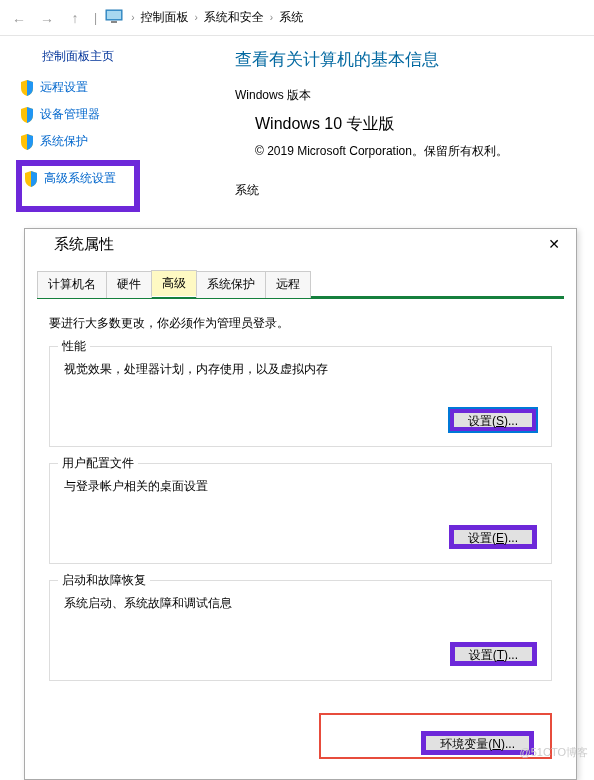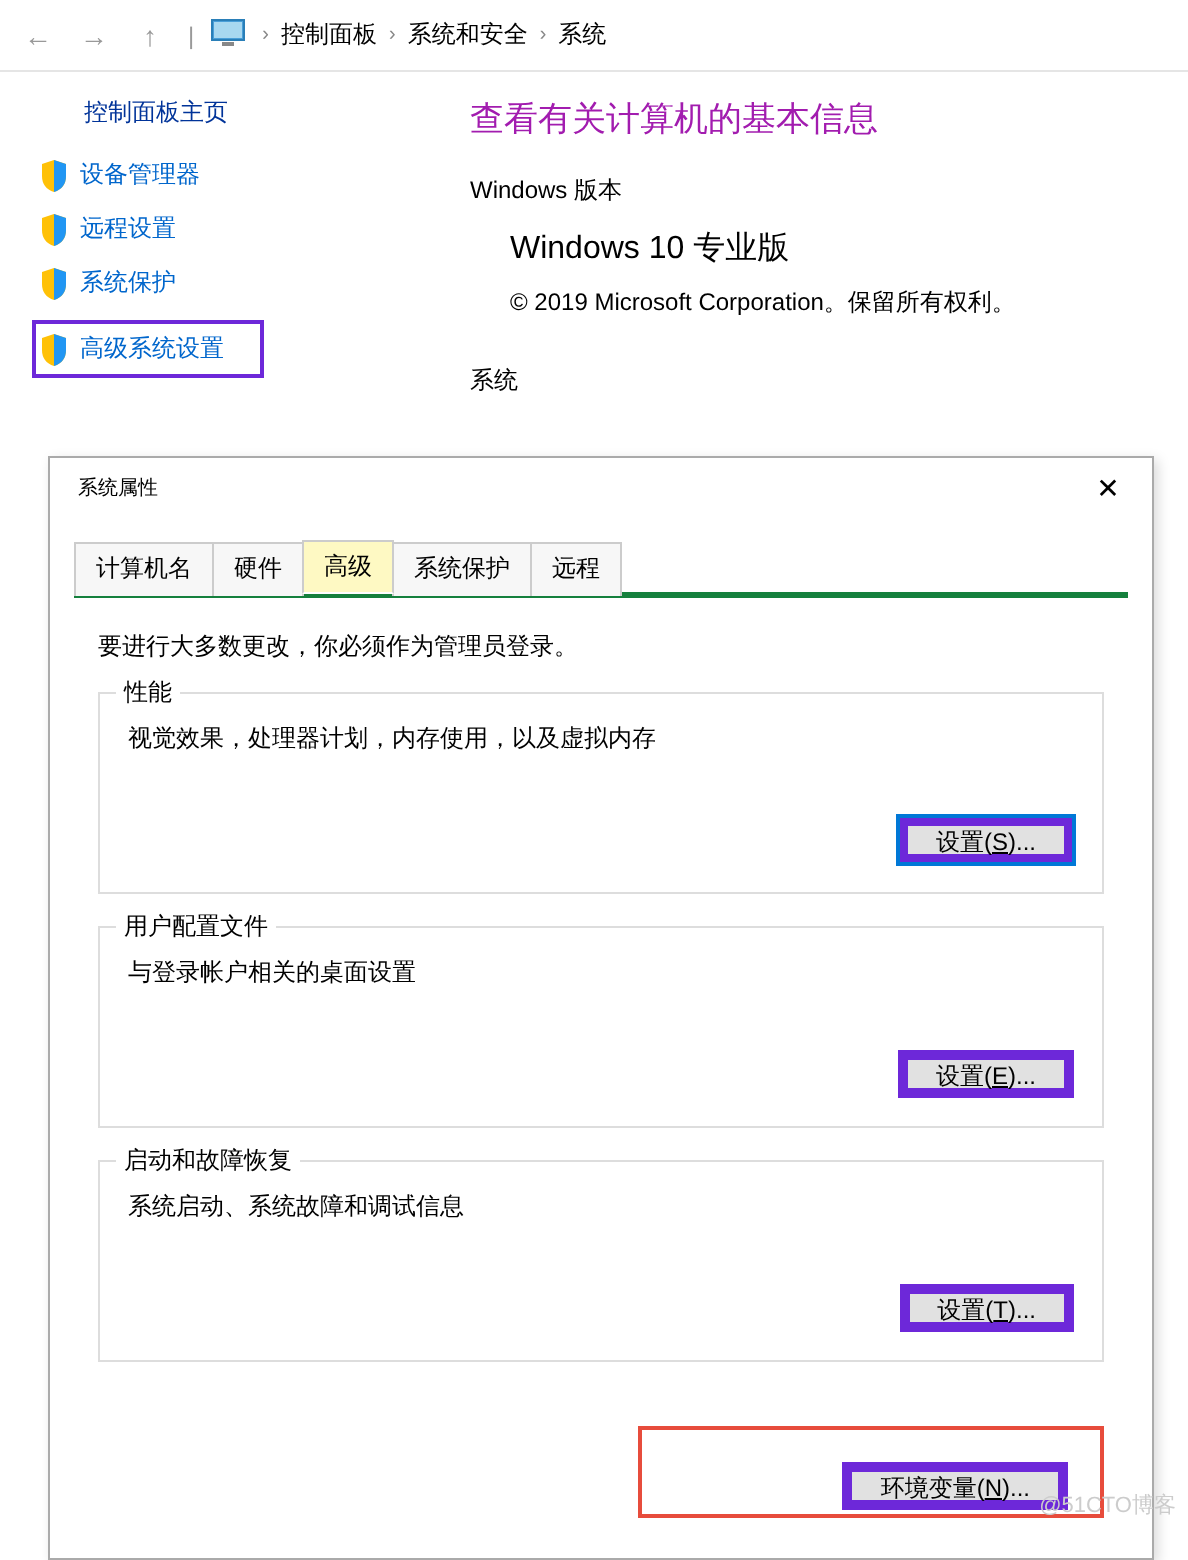--- a/index.html
+++ b/index.html
@@ -12,32 +12,32 @@
     .breadcrumb { display: flex; align-items: center; gap: 4px; color: #000; }
     .breadcrumb span { cursor: pointer; }
     .chev { color: #888; font-size: 10px; margin: 0 2px; }
     
     .main-area { display: flex; padding-top: 12px; }
     .sidebar { width: 155px; padding: 0 0 0 20px; }
     .sidebar-title { color: #003399; font-size: 12px; margin-bottom: 14px; padding-left: 22px; }
     .sidebar-item { display: flex; align-items: center; gap: 6px; margin-bottom: 10px; cursor: pointer; }
     .sidebar-item span.label { color: #0066cc; }
     .shield-icon { width: 14px; height: 16px; flex-shrink: 0; }
-    .highlight-box { border: 2px solid #6d28d9; padding: 4px 18px 4px 2px; margin-left: -4px; display: inline-flex; }
+    .highlight-box { border: 6px solid #6d28d9; padding: 4px 18px 19px 2px; margin-left: -4px; display: inline-flex; }
     
     .content { flex: 1; padding: 0 20px 0 80px; }
-    .page-title { color: #a21caf; font-size: 17px; margin-bottom: 16px; }
+    .page-title { color: #0369a1; font-size: 17px; margin-bottom: 16px; }
     .section-label { font-size: 12px; margin-bottom: 10px; }
     .indent { margin-left: 20px; margin-bottom: 8px; font-size: 16px; }
     .copyright { margin-left: 20px; margin-top: 6px; font-size: 12px; }
     .system-label { margin-top: 22px; font-size: 12px; }
     
     .dialog { position: absolute; left: 24px; top: 228px; width: 553px; height: 552px; background: #fff; border: 1px solid #aaa; box-shadow: 2px 2px 6px rgba(0,0,0,0.15); }
     .dialog-titlebar { height: 30px; display: flex; align-items: center; justify-content: space-between; padding: 0 8px 0 14px; }
-    .dialog-title { font-size: 10px; }
+    .dialog-title { font-size: 15px; margin-left: 15px; }
     .close-btn { width: 28px; height: 20px; display: flex; align-items: center; justify-content: center; font-size: 14px; cursor: pointer; }
     
     .tab-strip { display: flex; margin: 10px 12px 0 12px; border-bottom: 3px solid #15803d; position: relative; }
     .tab { padding: 4px 10px; border: 1px solid #ccc; border-bottom: none; background: #fff; margin-right: -1px; cursor: pointer; font-size: 12px; position: relative; top: 1px; }
     .tab.active { background: #fef9c3; border-bottom: 1px solid #fff; z-index: 2; text-align: right; }
     .tab:not(.active) { background: #f7f7f7; top: 2px; }
     
     .tab-content { padding: 16px 24px; }
     .admin-note { margin-bottom: 14px; font-size: 12px; }
     
@@ -81,28 +81,28 @@
 </div>
 
 <div class="main-area">
   <div class="sidebar">
     <div class="sidebar-title">控制面板主页</div>
     <div class="sidebar-item">
       <svg class="shield-icon" viewBox="0 0 14 16">
           <path d="M7 0 L13 2 L13 8 Q13 14 7 16 Q1 14 1 8 L1 2 Z" fill="#ffc107"></path>
           <path d="M7 0 L13 2 L13 8 Q13 14 7 16 L7 0 Z" fill="#2196f3"></path>
         </svg>
-      <span class="label">设备管理器</span>
+      <span class="label">远程设置</span>
     </div>
     <div class="sidebar-item">
       <svg class="shield-icon" viewBox="0 0 14 16">
           <path d="M7 0 L13 2 L13 8 Q13 14 7 16 Q1 14 1 8 L1 2 Z" fill="#ffc107"></path>
           <path d="M7 0 L13 2 L13 8 Q13 14 7 16 L7 0 Z" fill="#2196f3"></path>
         </svg>
-      <span class="label">远程设置</span>
+      <span class="label">设备管理器</span>
     </div>
     <div class="sidebar-item">
       <svg class="shield-icon" viewBox="0 0 14 16">
           <path d="M7 0 L13 2 L13 8 Q13 14 7 16 Q1 14 1 8 L1 2 Z" fill="#ffc107"></path>
           <path d="M7 0 L13 2 L13 8 Q13 14 7 16 L7 0 Z" fill="#2196f3"></path>
         </svg>
       <span class="label">系统保护</span>
     </div>
     <div class="highlight-box">
       <div class="sidebar-item" style="margin-bottom:0">

